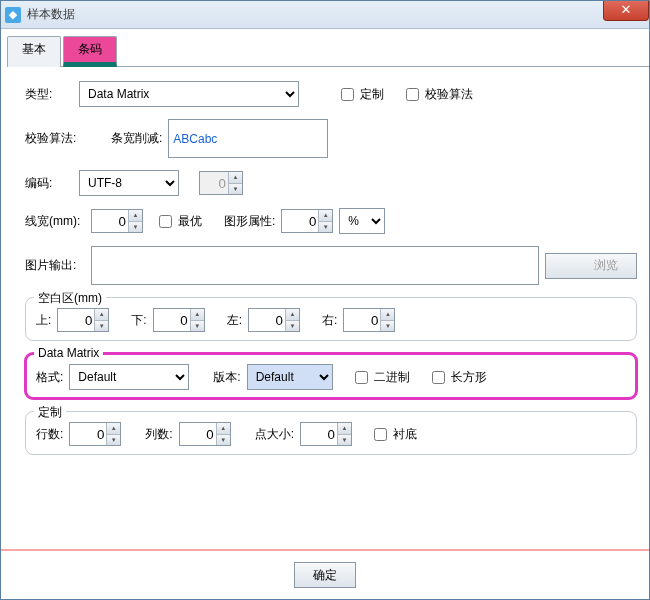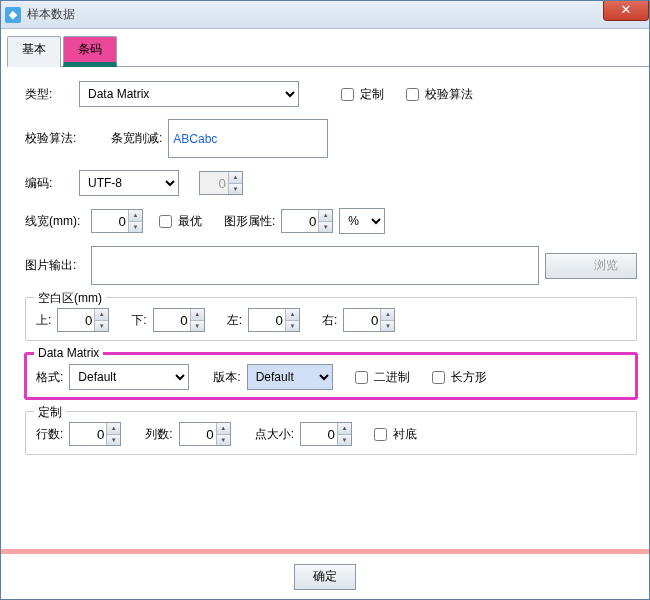--- a/index.html
+++ b/index.html
@@ -145,21 +145,21 @@
     line-height: 10px;
     text-align: center;
     background: linear-gradient(#f4f6f9,#d8dfe7);
     cursor: pointer;
     color: #555;
   }
   .spinner .btns span:first-child { border-bottom: 1px solid #b0bac4; }
   .spinner.disabled input { background: #f0f0f0; color: #999; }
   .fieldset {
     border: 1px solid #c6ccd3;
-    border-radius: 2px;
+    border-radius: 8px;
     padding: 10px 10px 8px 10px;
     margin-bottom: 12px;
     position: relative;
   }
   .fieldset .legend {
     position: absolute;
     top: -8px;
     left: 8px;
     background: #fff;
     padding: 0 4px;
@@ -185,21 +185,21 @@
   }
   .btn.disabled { color: #9a9a9a; cursor: default; padding-left: 48px; }
   .disabled-input {
     background: #f0f0f0;
     color: #999;
     flex: 1;
     height: 24px;
     border: 1px solid #c6ccd3;
   }
   .footer {
-    border-top: 5px solid #fca5a5;
+    border-top: 2px solid #fca5a5;
     height: 50px;
     display: flex;
     align-items: center;
     justify-content: center;
     gap: 28px;
     background: #fff;
   }
   .sel-highlight { background: #d0dff5; }
   .gap { width: 14px; }
 </style>

